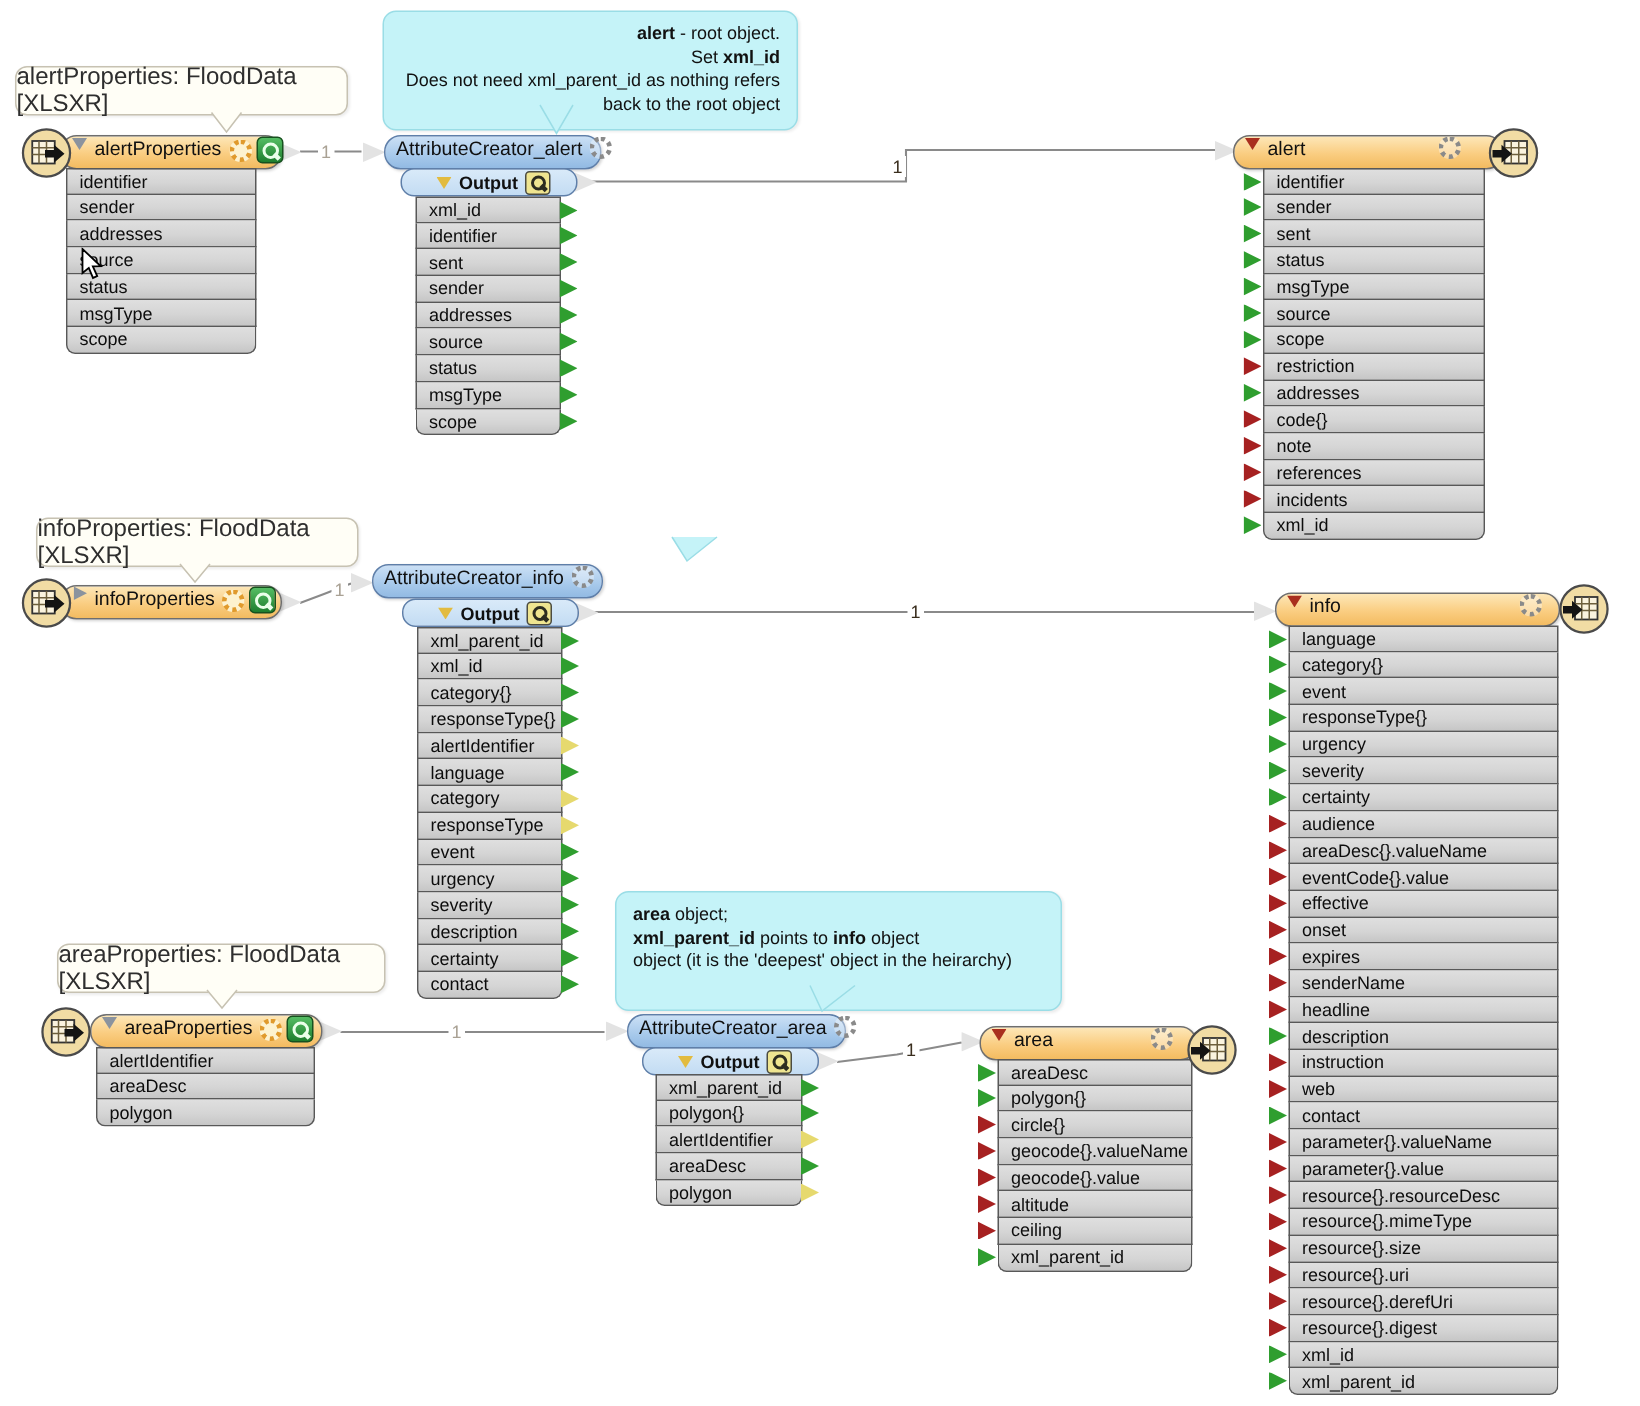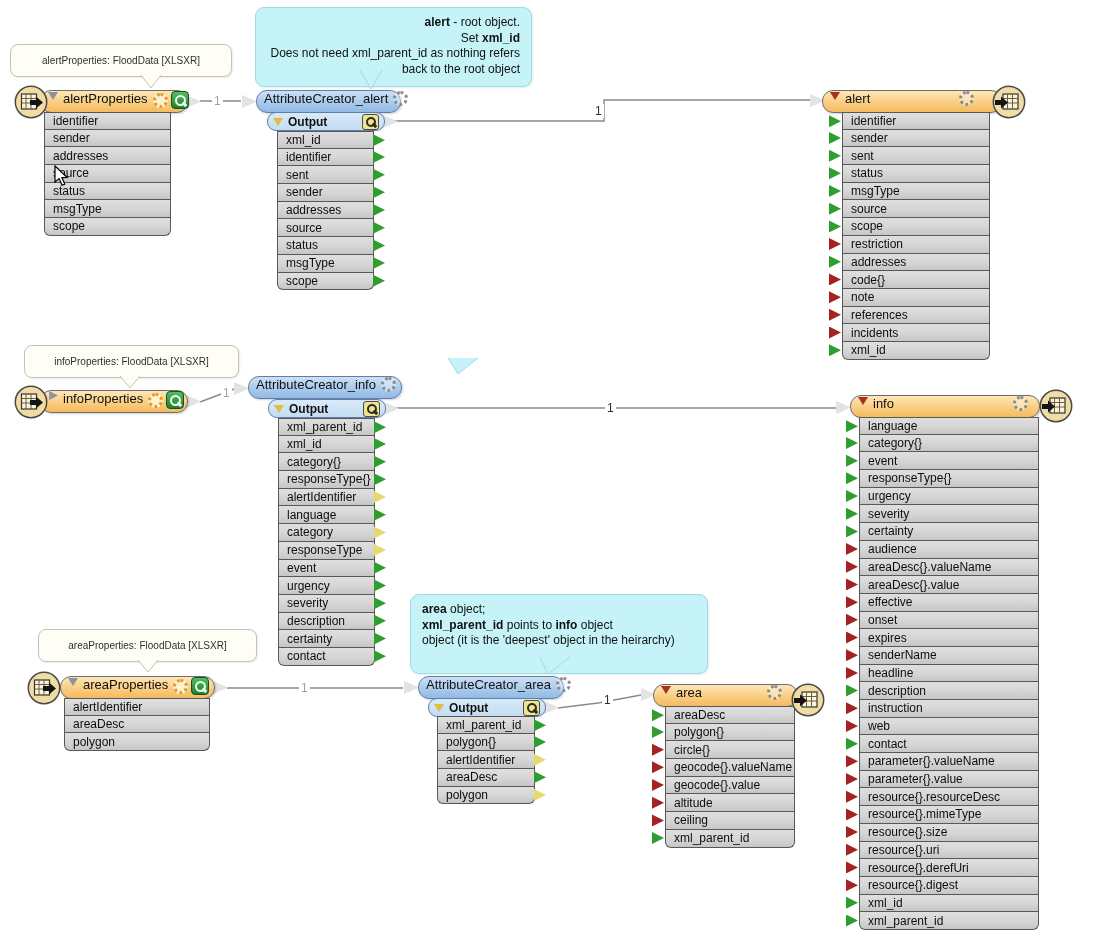--- a/index.html
+++ b/index.html
@@ -4,39 +4,39 @@
 <style>
   html,body{margin:0;padding:0;background:#fff;}
   .canvas{position:relative;width:1093px;height:937px;background:#ffffff;
     font-family:"Liberation Sans",sans-serif;overflow:hidden;}
   svg.layer{position:absolute;left:0;top:0;z-index:1;}
   svg.layer.top{z-index:5;}
 
   
   .ann{position:absolute;z-index:2;background:#FFFEF6;border:1px solid #c7c2b2;
     border-radius:8px;display:flex;align-items:center;justify-content:center;
-    font-size:10px;color:#2e2e2e;box-shadow:1px 1px 2px rgba(0,0,0,.08);}
+    font-size:16px;color:#2e2e2e;box-shadow:1px 1px 2px rgba(0,0,0,.08);}
 
   
   .tip{position:absolute;z-index:2;background:var(--tooltip-bg,#C5F3F8);border:1px solid #9adde6;
     border-radius:9px;padding:7px 11px;font-size:12px;color:#111;box-shadow:1px 1px 2px rgba(0,0,0,.08);}
   .tip .t-line{line-height:15.5px;white-space:nowrap;}
   .tip .b{font-weight:bold;}
 
   
   .hdr{position:absolute;z-index:3;height:23px;box-sizing:border-box;border-radius:11px;
     display:flex;align-items:flex-start;gap:5px;padding:0 7px;font-size:13px;color:#101010;
     box-shadow:1px 1px 2px rgba(0,0,0,.18);}
   .hdr.reader,.hdr.writer{background:linear-gradient(180deg,#FDE7B8,var(--node-header,#FACD81) 55%,#F3BB60);
     border:1.5px solid #6e6e6e;}
   .hdr.trans{background:linear-gradient(180deg,#CBE0F5,var(--transformer-header,#A7C9EB) 60%,#92BAE3);
     border:1.5px solid #5f7fa9;}
   .opill{position:absolute;z-index:3;height:19px;box-sizing:border-box;border-radius:9px;
     background:linear-gradient(180deg,#D9EAF9,var(--output-header,#C3DCF3));border:1.5px solid #5f7fa9;
-    display:flex;align-items:center;gap:5px;padding:0 5px;font-size:12px;font-weight:bold;color:#101010;}
+    display:flex;align-items:center;gap:5px;padding:0 23px;font-size:12px;font-weight:bold;color:#101010;}
   .title{white-space:nowrap;}
   .right-group{margin-left:auto;display:flex;align-items:center;gap:3px;}
 
   
   .tri{display:inline-block;width:10px;height:9px;flex:0 0 auto;}
   .tri.down{clip-path:polygon(0 12%,100% 12%,50% 100%);}
   .tri.right{clip-path:polygon(12% 0,100% 50%,12% 100%);}
   .tri.grey{background:#8b939e;}
   .tri.red{background:#a92f1e;}
   .tri.yellow{background:#e2bb3f;}
@@ -433,21 +433,21 @@
       </div>
       <div class="attr-row">
         <span class="attr-label">audience</span>
         <span class="port port-red pl"></span>
       </div>
       <div class="attr-row">
         <span class="attr-label">areaDesc{}.valueName</span>
         <span class="port port-red pl"></span>
       </div>
       <div class="attr-row">
-        <span class="attr-label">areaDesc{}.value</span>
+        <span class="attr-label">eventCode{}.value</span>
         <span class="port port-red pl"></span>
       </div>
       <div class="attr-row">
         <span class="attr-label">effective</span>
         <span class="port port-red pl"></span>
       </div>
       <div class="attr-row">
         <span class="attr-label">onset</span>
         <span class="port port-red pl"></span>
       </div>

